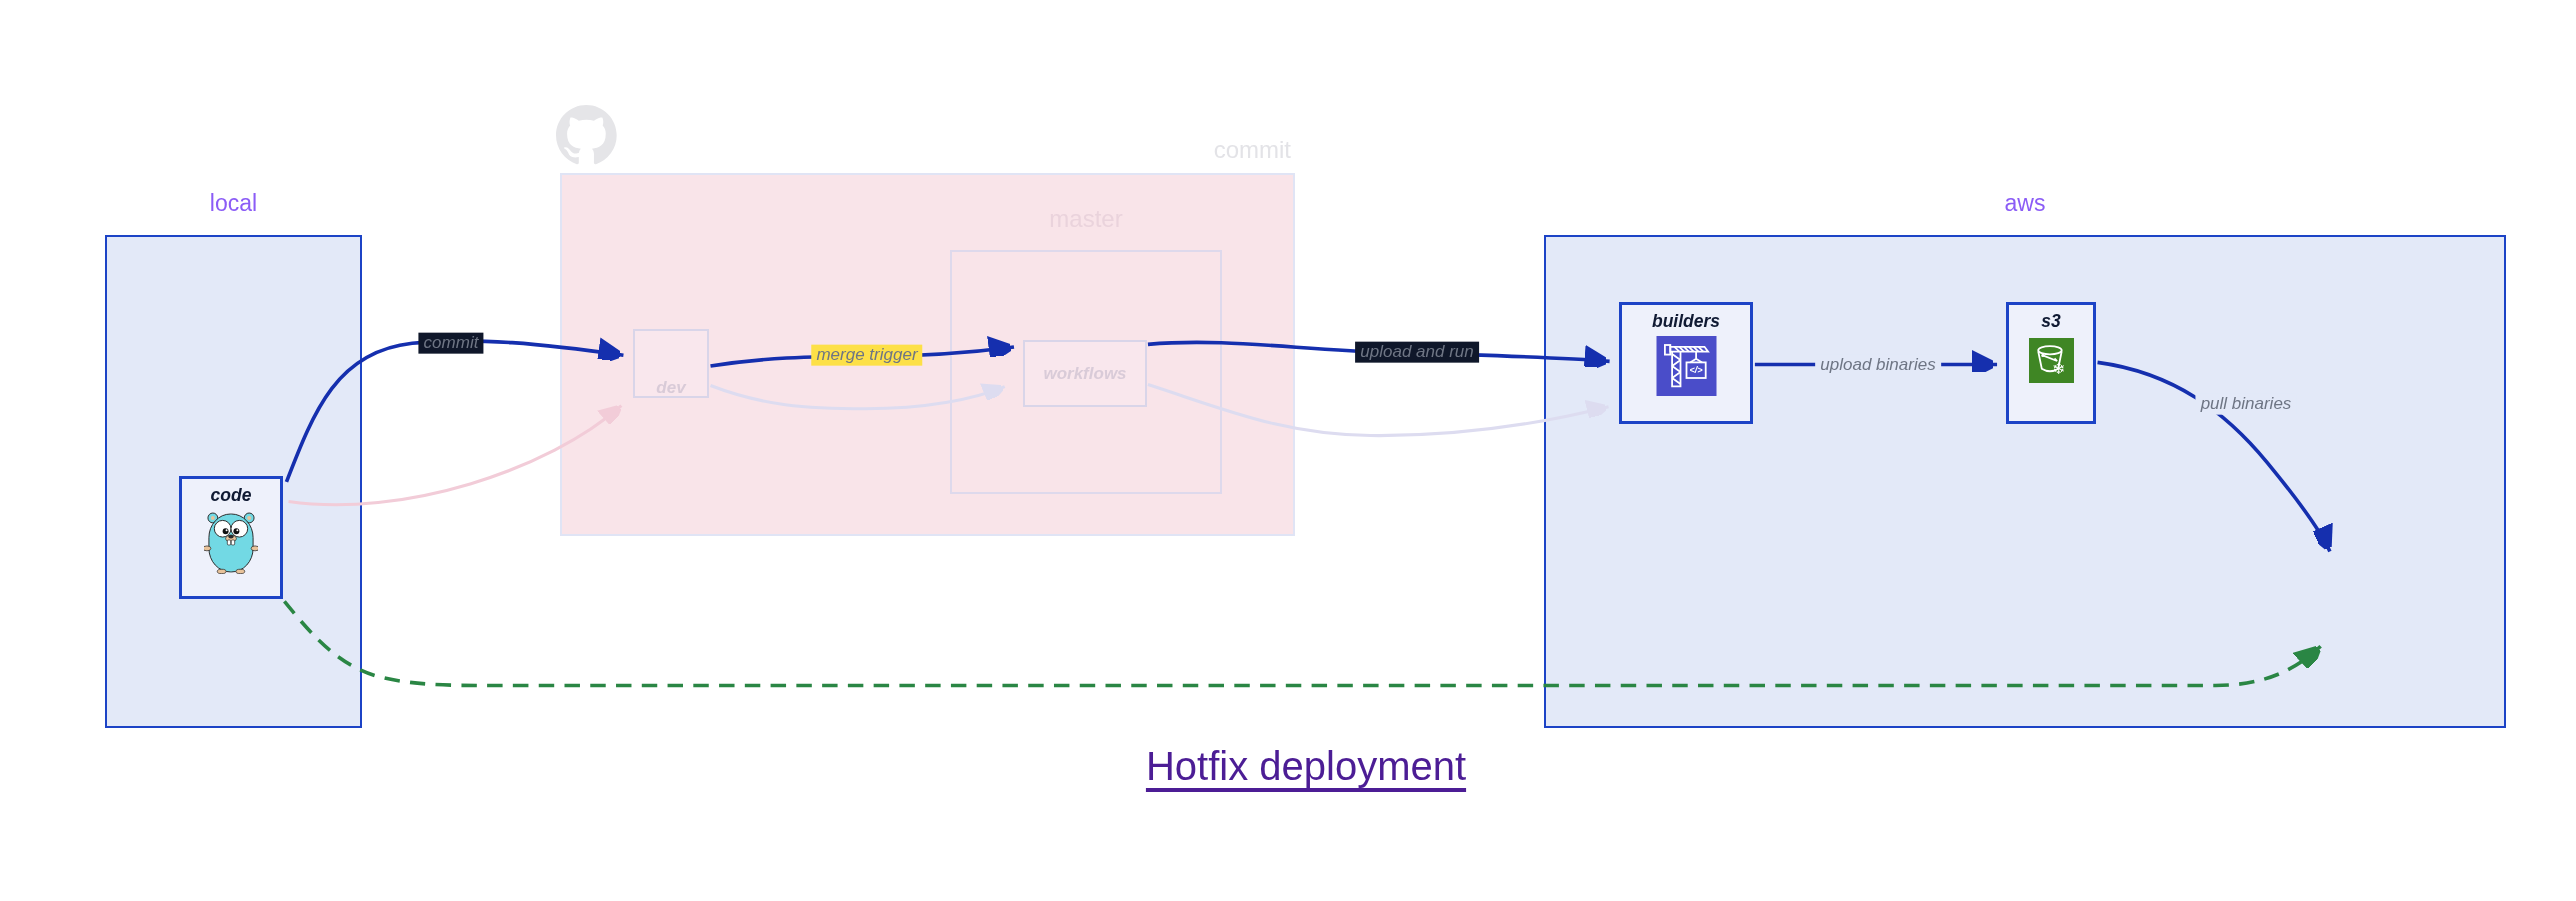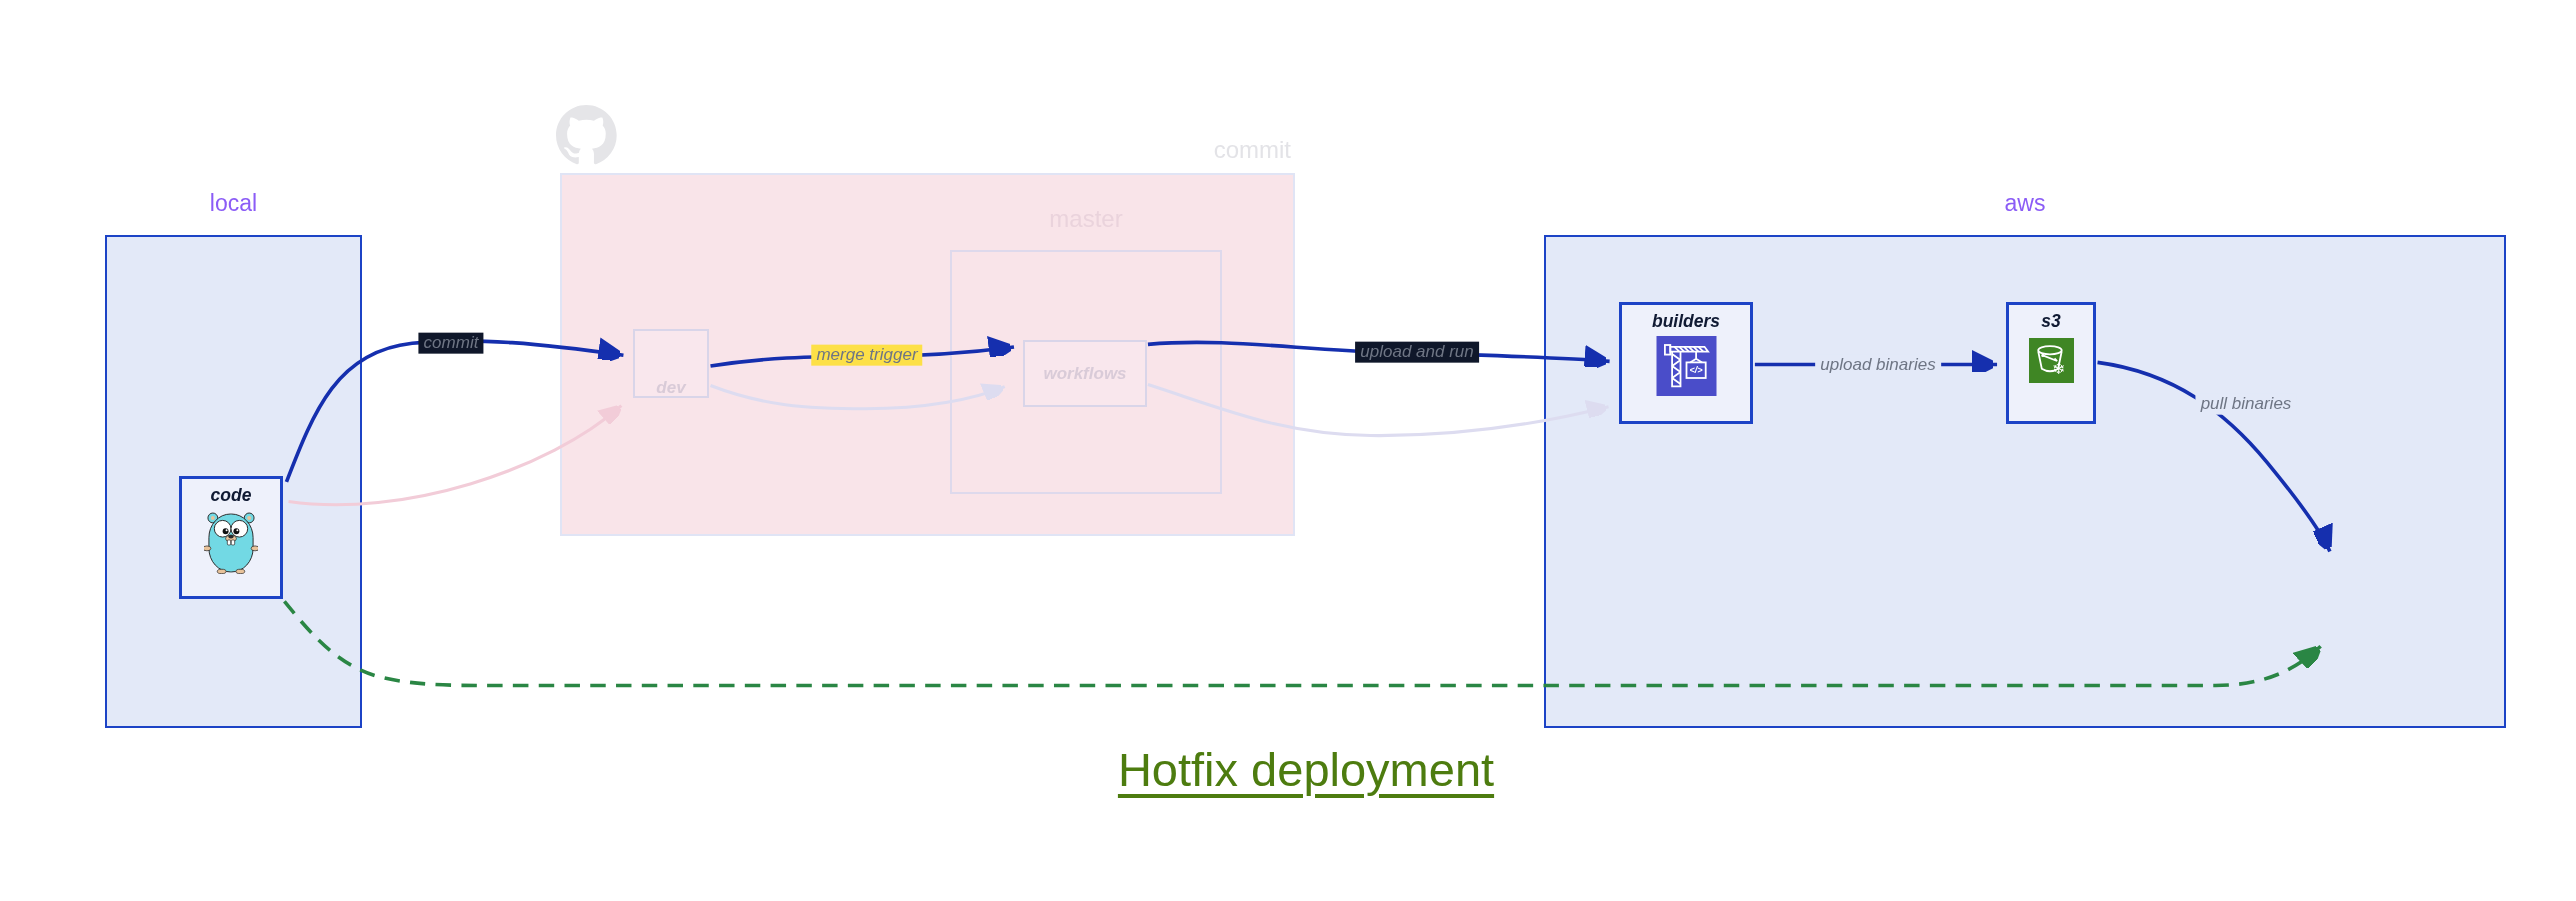--- a/index.html
+++ b/index.html
@@ -23,21 +23,21 @@
   .edges{position:absolute;left:0;top:0;z-index:5;pointer-events:none;}
   .node,.edge-label{z-index:6;font-style:italic;}
   .region-label,.faded-label,.title{z-index:7;}
 
   .edge-label{position:absolute;transform:translate(-50%,-50%);font-style:italic;
               color:#6e7584;font-size:17px;white-space:nowrap;padding:1px 5.2px;line-height:1.1;}
   .bg-white{background:#0f172a;margin-left:32px;}
   .bg-pink{background:#fde047;}
   .bg-blue{background:#e3e9f8;}
 
-  .title{position:absolute;transform:translateX(-50%);color:#4d7c0f;font-size:47px;
+  .title{position:absolute;transform:translateX(-50%);color:#4c1d95;font-size:40px;
          text-decoration:underline;text-decoration-thickness:3.6px;text-underline-offset:8.2px;
          white-space:nowrap;line-height:1;}
 
   .icon{display:block;}
 </style>
 </head>
 <body>
 
 <div class="canvas">
 

